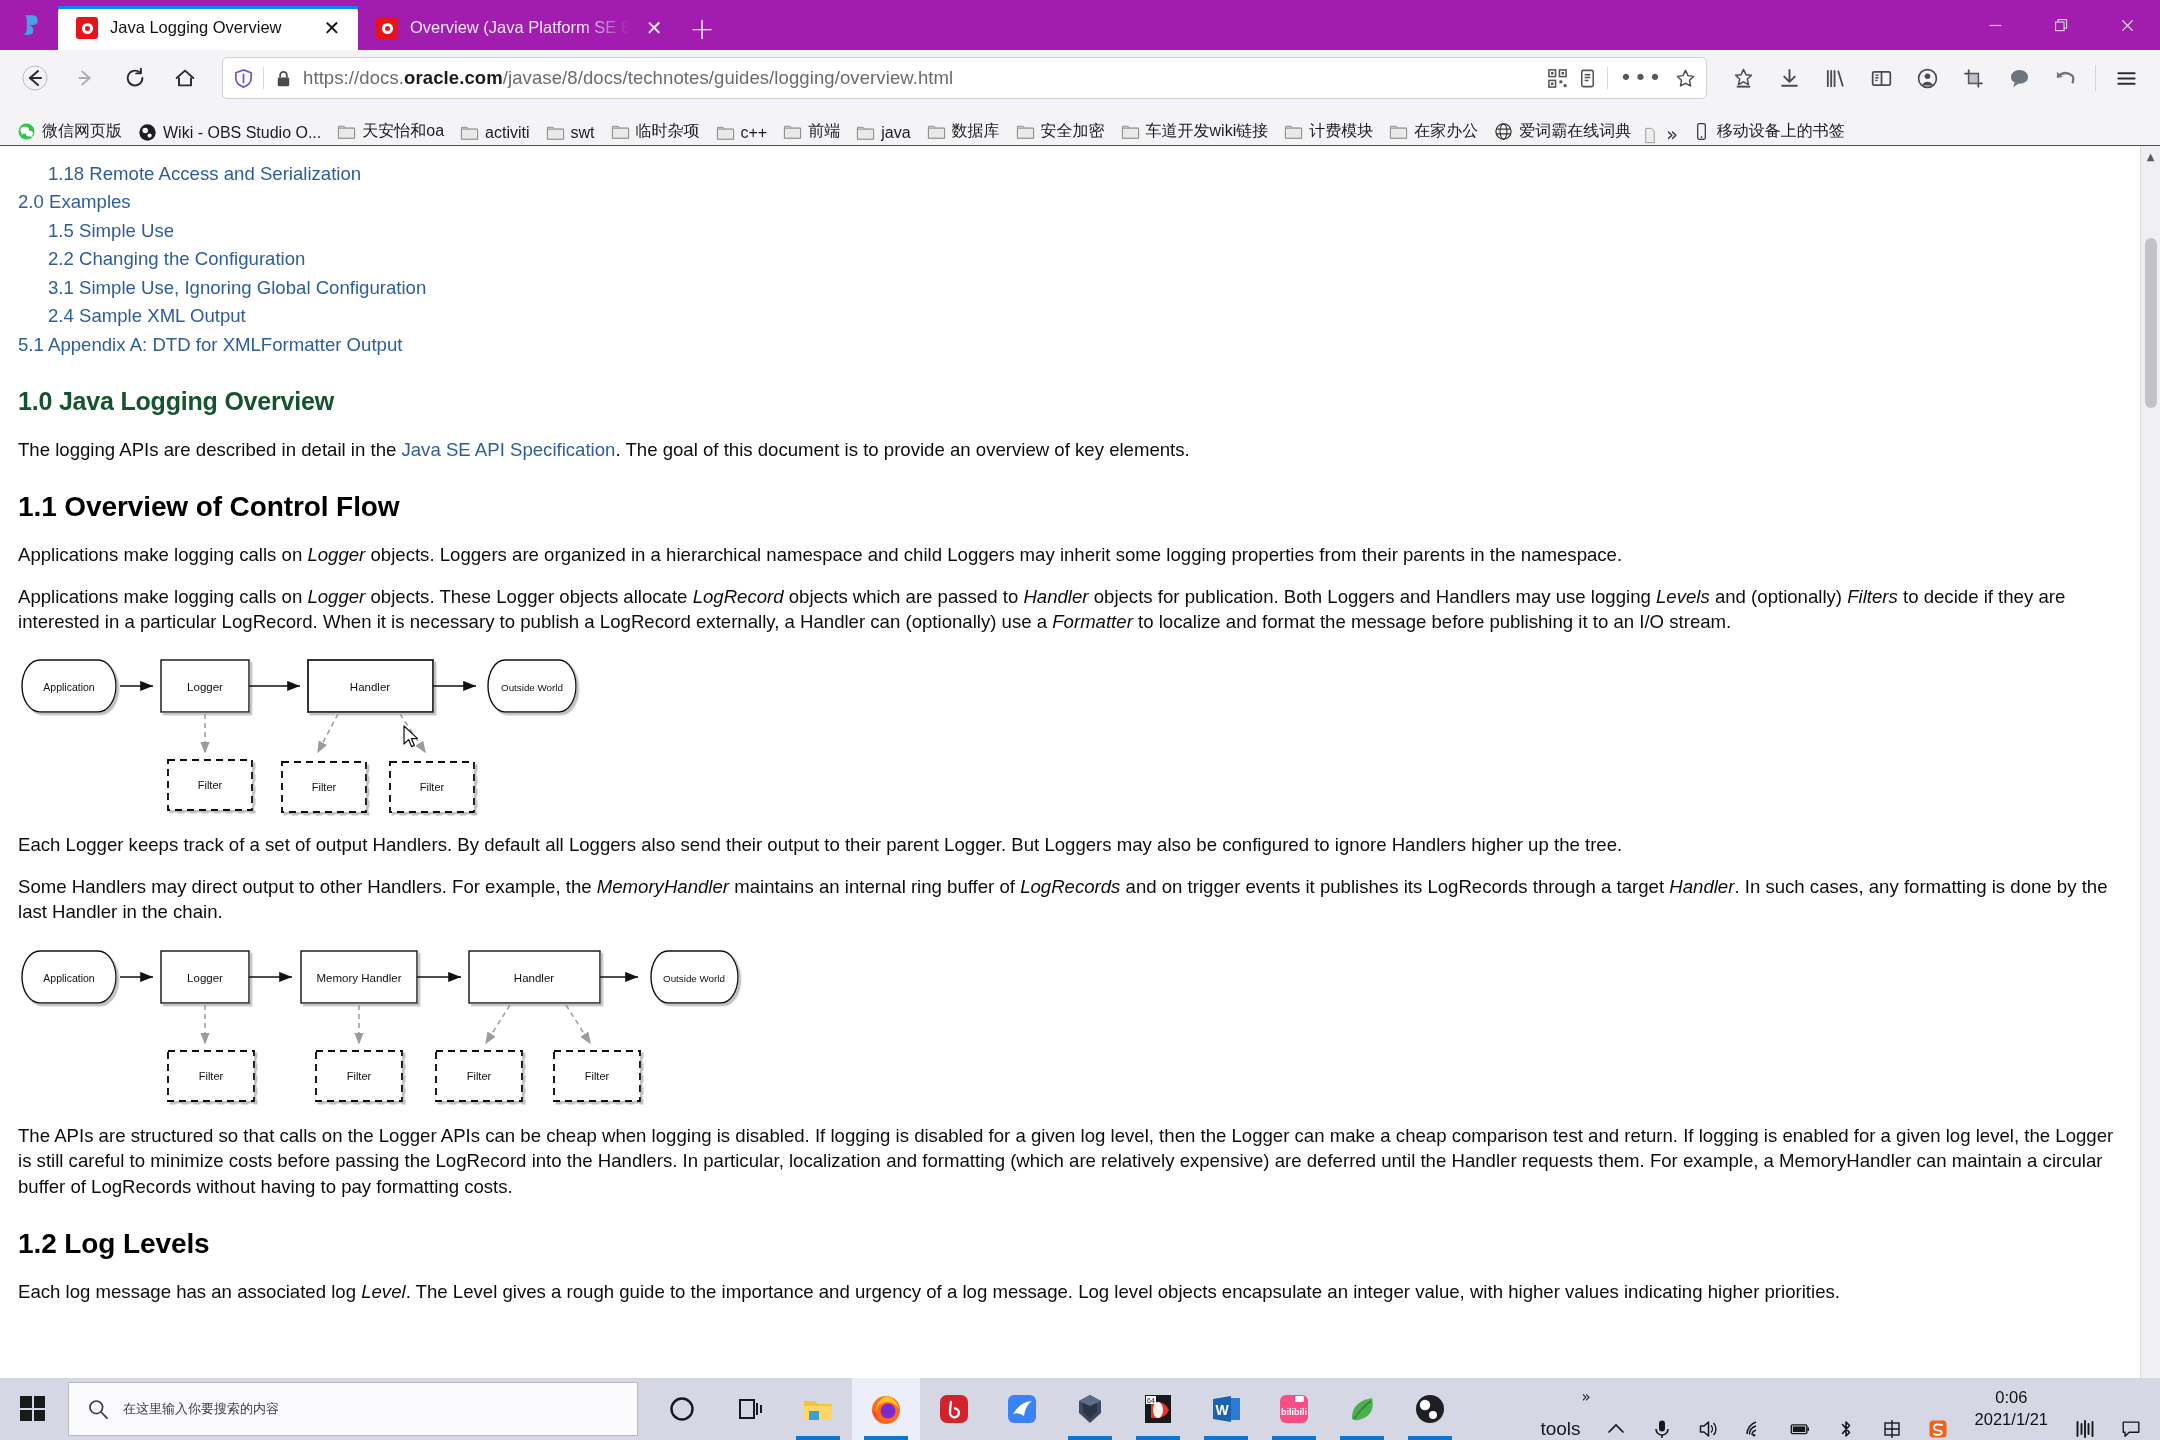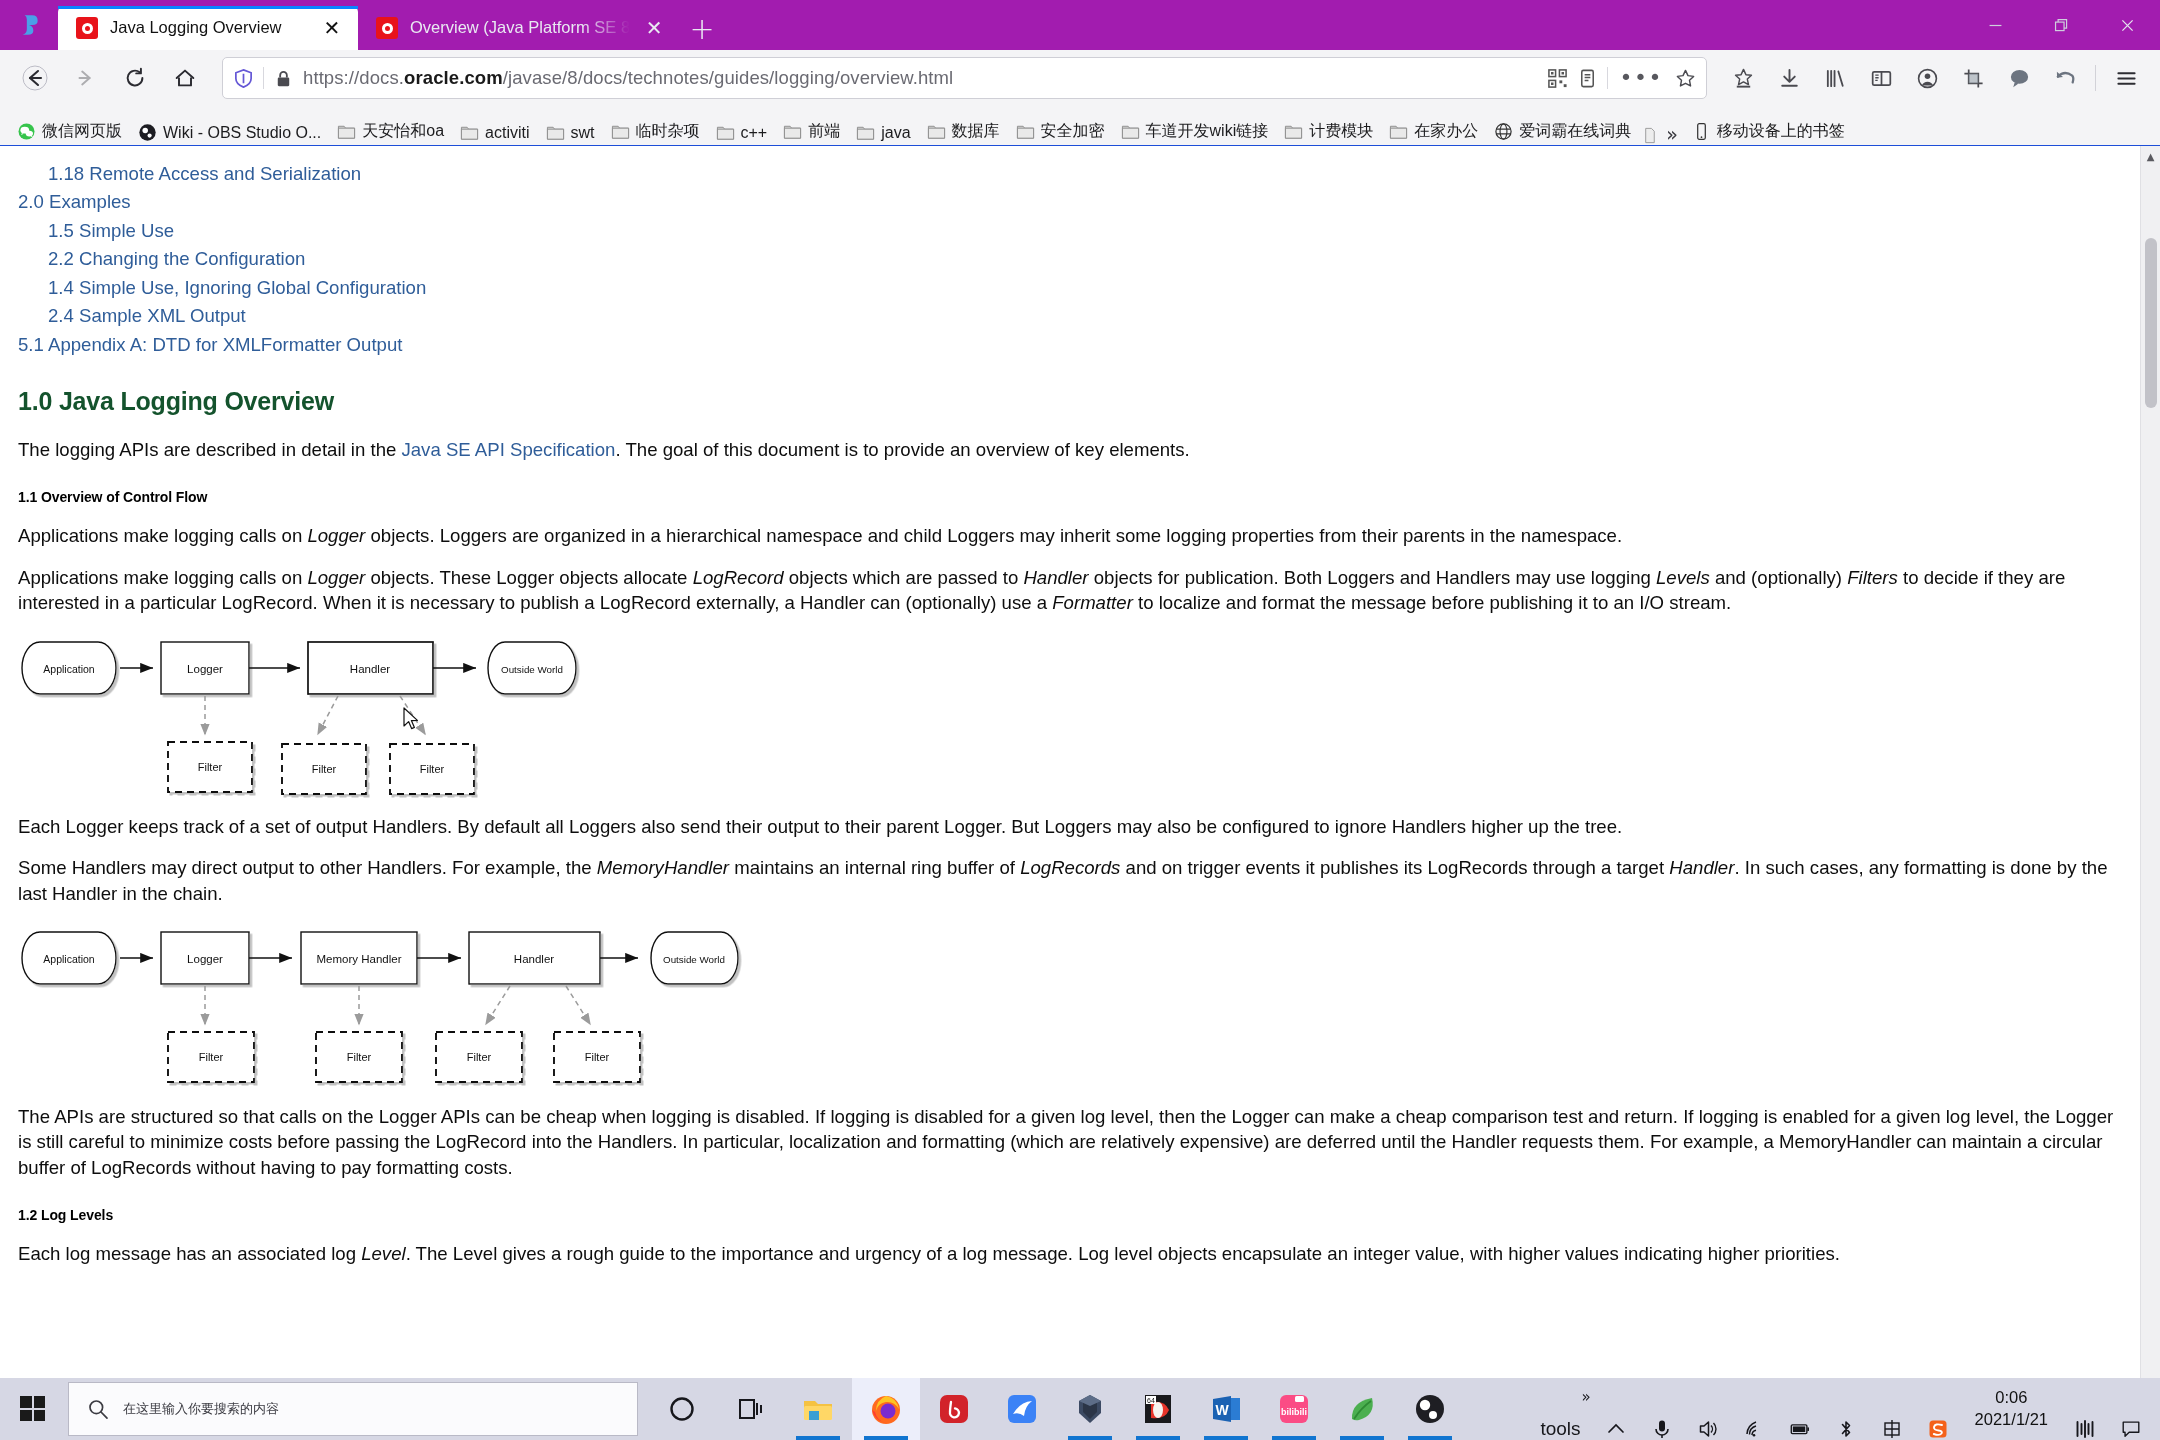--- a/index.html
+++ b/index.html
@@ -122,21 +122,21 @@
     line-height:1.53;
   }
   .toc .lvl2 { padding-left:30px; }
   .toc .lvl1 { padding-left:0px; }
 
   h2.sec {
     font-size:25px; font-weight:bold; color:#14532d; margin:26px 0 18px 0;
     letter-spacing:-.2px;
   }
   h3.sub {
-    font-size:14px; font-weight:bold; color:#000; margin:26px 0 16px 0;
+    font-size:28px; font-weight:bold; color:#000; margin:26px 0 16px 0;
     letter-spacing:-.1px;
   }
   p.body { margin:0 0 16px 0; font-size:18.6px; line-height:1.37; color:#0d0d0d; }
   p.body i { font-style:italic; }
   a.inline { color:#2f5d99; text-decoration:none; }
 
   
   .diagram { position:relative; margin:10px 0 14px 0; }
   .diagram svg { display:block; }
 
@@ -543,21 +543,21 @@
     </div>
 
   <div class="viewport">
     <div class="content">
 
       <div class="toc" id="toc-list">
           <a class="lvl2" href="#">1.18 Remote Access and Serialization</a>
           <a class="lvl1" href="#">2.0 Examples</a>
           <a class="lvl2" href="#">1.5 Simple Use</a>
           <a class="lvl2" href="#">2.2 Changing the Configuration</a>
-          <a class="lvl2" href="#">1.4 Simple Use, Ignoring Global Configuration</a>
+          <a class="lvl2" href="#">3.1 Simple Use, Ignoring Global Configuration</a>
           <a class="lvl2" href="#">2.4 Sample XML Output</a>
           <a class="lvl1" href="#">5.1 Appendix A: DTD for XMLFormatter Output</a>
         </div>
 
       <h2 class="sec">1.0 Java Logging Overview</h2>
 
       <p class="body"><span>The logging APIs are described in detail in the </span><a class="inline" href="#">Java SE API Specification</a><span>. The goal of this document is to provide an overview of key elements.</span></p>
 
       <h3 class="sub">1.1 Overview of Control Flow</h3>
 

